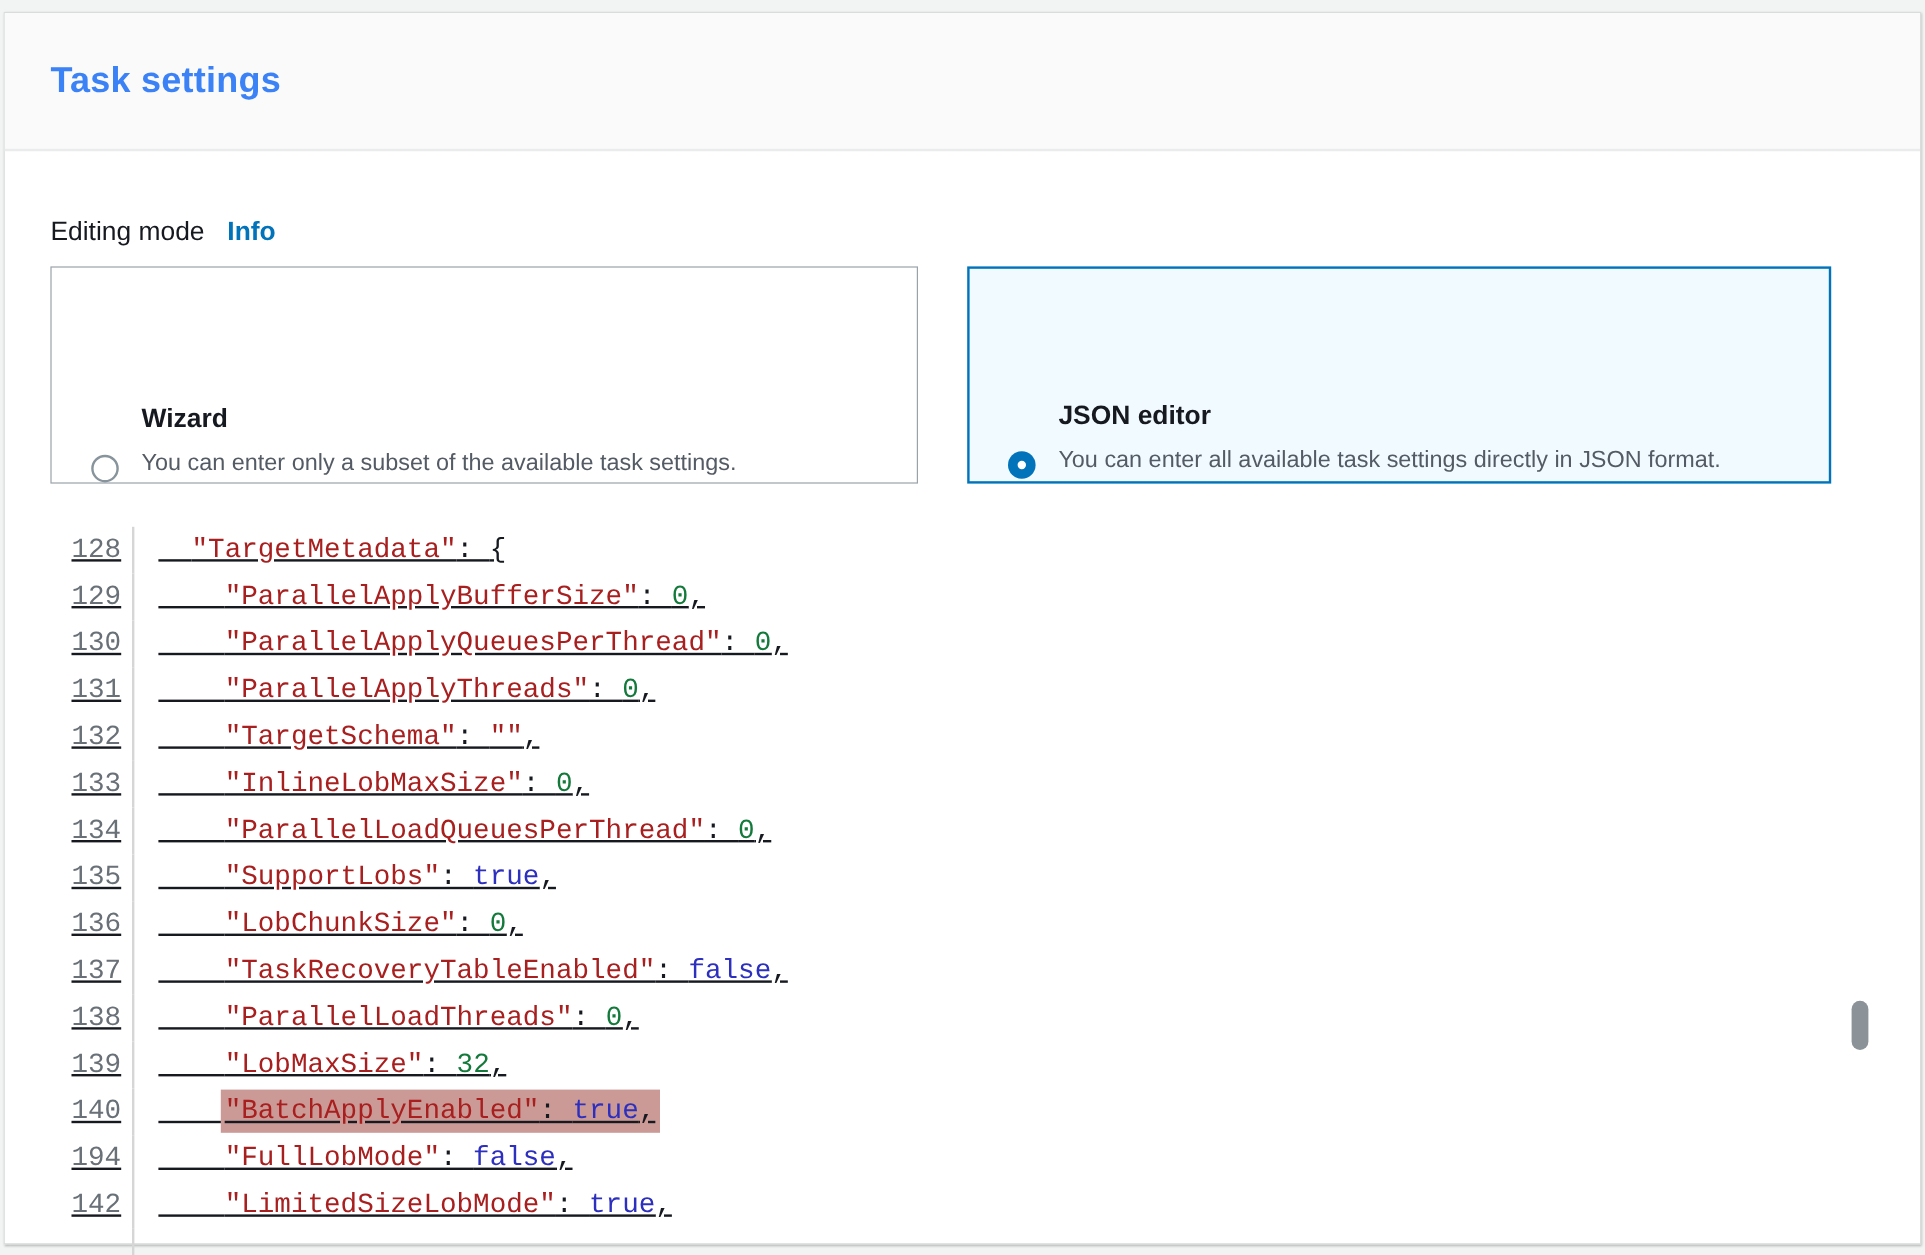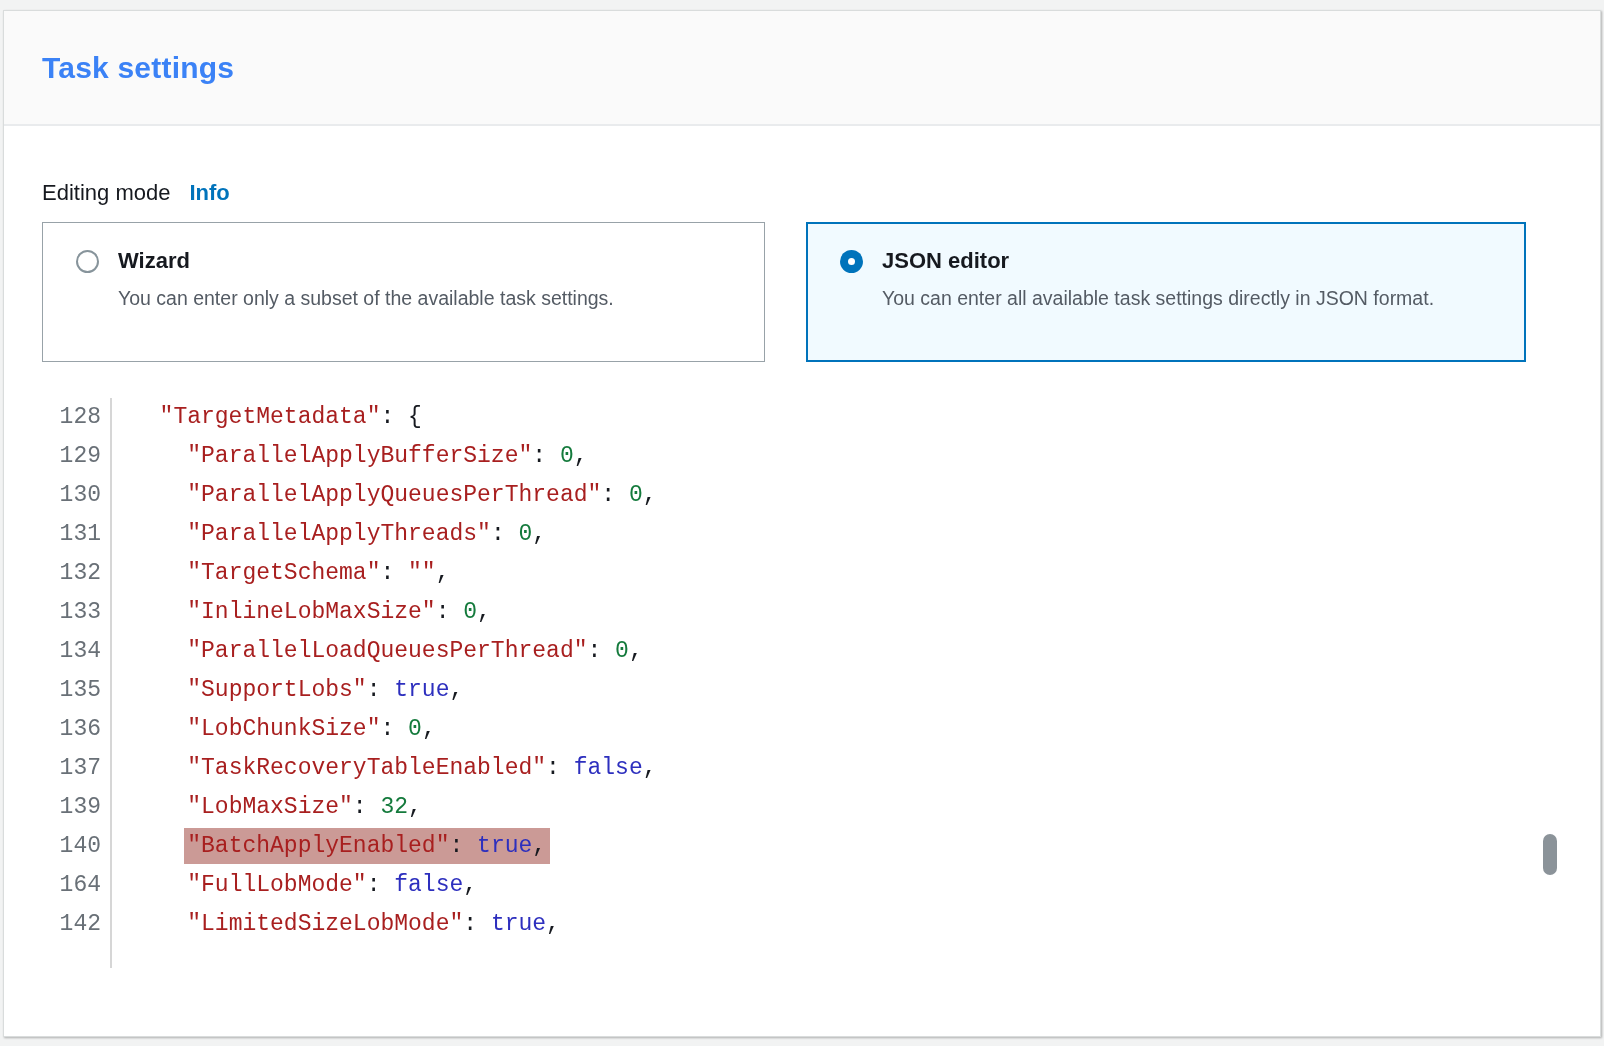--- a/index.html
+++ b/index.html
@@ -19,42 +19,42 @@
   .card-title { font-size:30px; font-weight:700; color:#3b82f6; letter-spacing:0.2px; }
 
   .card-body { padding:31px 38px 0 38px;margin-top:23px; }
 
   .mode-row { display:flex; align-items:baseline; }
   .mode-label { font-size:22px; color:#16191f; }
   .info-link { font-size:22px; font-weight:700; color:#0073bb; margin-left:19px; text-decoration:none; cursor:pointer;text-align:right; }
 
   .options-row { display:flex; gap:41px; margin-top:16px; }
   .option-card {
-    height:140px; border:1px solid #98a2a8; background:#ffffff;
-    padding:24px 24px 0 33px; display:flex; cursor:pointer;
+    height:181px; border:1px solid #98a2a8; background:#ffffff;
+    padding:24px 24px 0 33px; display:flex; cursor:pointer;align-items:flex-end;
   }
   .option-card.wizard { width:723px; }
   .option-card.json { width:720px; }
   .option-card.selected { border:2px solid #0073bb; background:#f1faff; padding:23px 23px 2px 32px; }
 
   .radio {
     flex:none; width:23px; height:23px; border-radius:50%;
     border:2px solid #87949b; background:#fff; margin-top:3px; position:relative;
   }
   .selected .radio { border:none; background:#0073bb; }
   .selected .radio::after {
     content:""; position:absolute; left:8px; top:8px; width:7px; height:7px;
     background:#ffffff; border-radius:50%;
   }
   .option-text { margin-left:19px; }
   .option-title { font-size:22px; font-weight:700; color:#16191f; line-height:28px; }
   .option-desc { font-size:19.5px; color:#545b64; line-height:31px; margin-top:8px; max-width:600px; }
 
   .editor { margin-top:36px; font-family:"Liberation Mono", monospace; font-size:23px; }
-  .code-row { display:flex; height:39px; line-height:39px; }
+  .code-row { display:flex; height:39px; line-height:39px;text-decoration:underline; }
   .code-row.filler { height:24px; }
   .line-num {
     flex:none; width:70px; text-align:right; padding-right:9px;
     border-right:2px solid #d6d6d6; color:#697077;
   }
   .code-text { white-space:pre; padding-left:20px; }
   .tok-k, .tok-s { color:#a81f1f; }
   .tok-n { color:#147a3c; }
   .tok-b { color:#2d2fbe; }
   .tok-p { color:#16191f; }
@@ -137,29 +137,33 @@
           </div>
           <div class="code-row">
             <span class="line-num">136</span>
             <span class="code-text"><span class="tok-p">    </span><span class="tok-k">"LobChunkSize"</span><span class="tok-p">: </span><span class="tok-n">0</span><span class="tok-p">,</span></span>
           </div>
           <div class="code-row">
             <span class="line-num">137</span>
             <span class="code-text"><span class="tok-p">    </span><span class="tok-k">"TaskRecoveryTableEnabled"</span><span class="tok-p">: </span><span class="tok-b">false</span><span class="tok-p">,</span></span>
           </div>
           <div class="code-row">
+            <span class="line-num">138</span>
+            <span class="code-text"><span class="tok-p">    </span><span class="tok-k">"ParallelLoadThreads"</span><span class="tok-p">: </span><span class="tok-n">0</span><span class="tok-p">,</span></span>
+          </div>
+          <div class="code-row">
             <span class="line-num">139</span>
             <span class="code-text"><span class="tok-p">    </span><span class="tok-k">"LobMaxSize"</span><span class="tok-p">: </span><span class="tok-n">32</span><span class="tok-p">,</span></span>
           </div>
           <div class="code-row">
             <span class="line-num">140</span>
             <span class="code-text"><span class="tok-p">    </span><span class="hl"><span class="tok-k">"BatchApplyEnabled"</span><span class="tok-p">: </span><span class="tok-b">true</span><span class="tok-p">,</span></span></span>
           </div>
           <div class="code-row">
-            <span class="line-num">164</span>
+            <span class="line-num">194</span>
             <span class="code-text"><span class="tok-p">    </span><span class="tok-k">"FullLobMode"</span><span class="tok-p">: </span><span class="tok-b">false</span><span class="tok-p">,</span></span>
           </div>
           <div class="code-row">
             <span class="line-num">142</span>
             <span class="code-text"><span class="tok-p">    </span><span class="tok-k">"LimitedSizeLobMode"</span><span class="tok-p">: </span><span class="tok-b">true</span><span class="tok-p">,</span></span>
           </div>
           <div class="code-row filler">
             <span class="line-num"></span>
           </div>
         </div>

